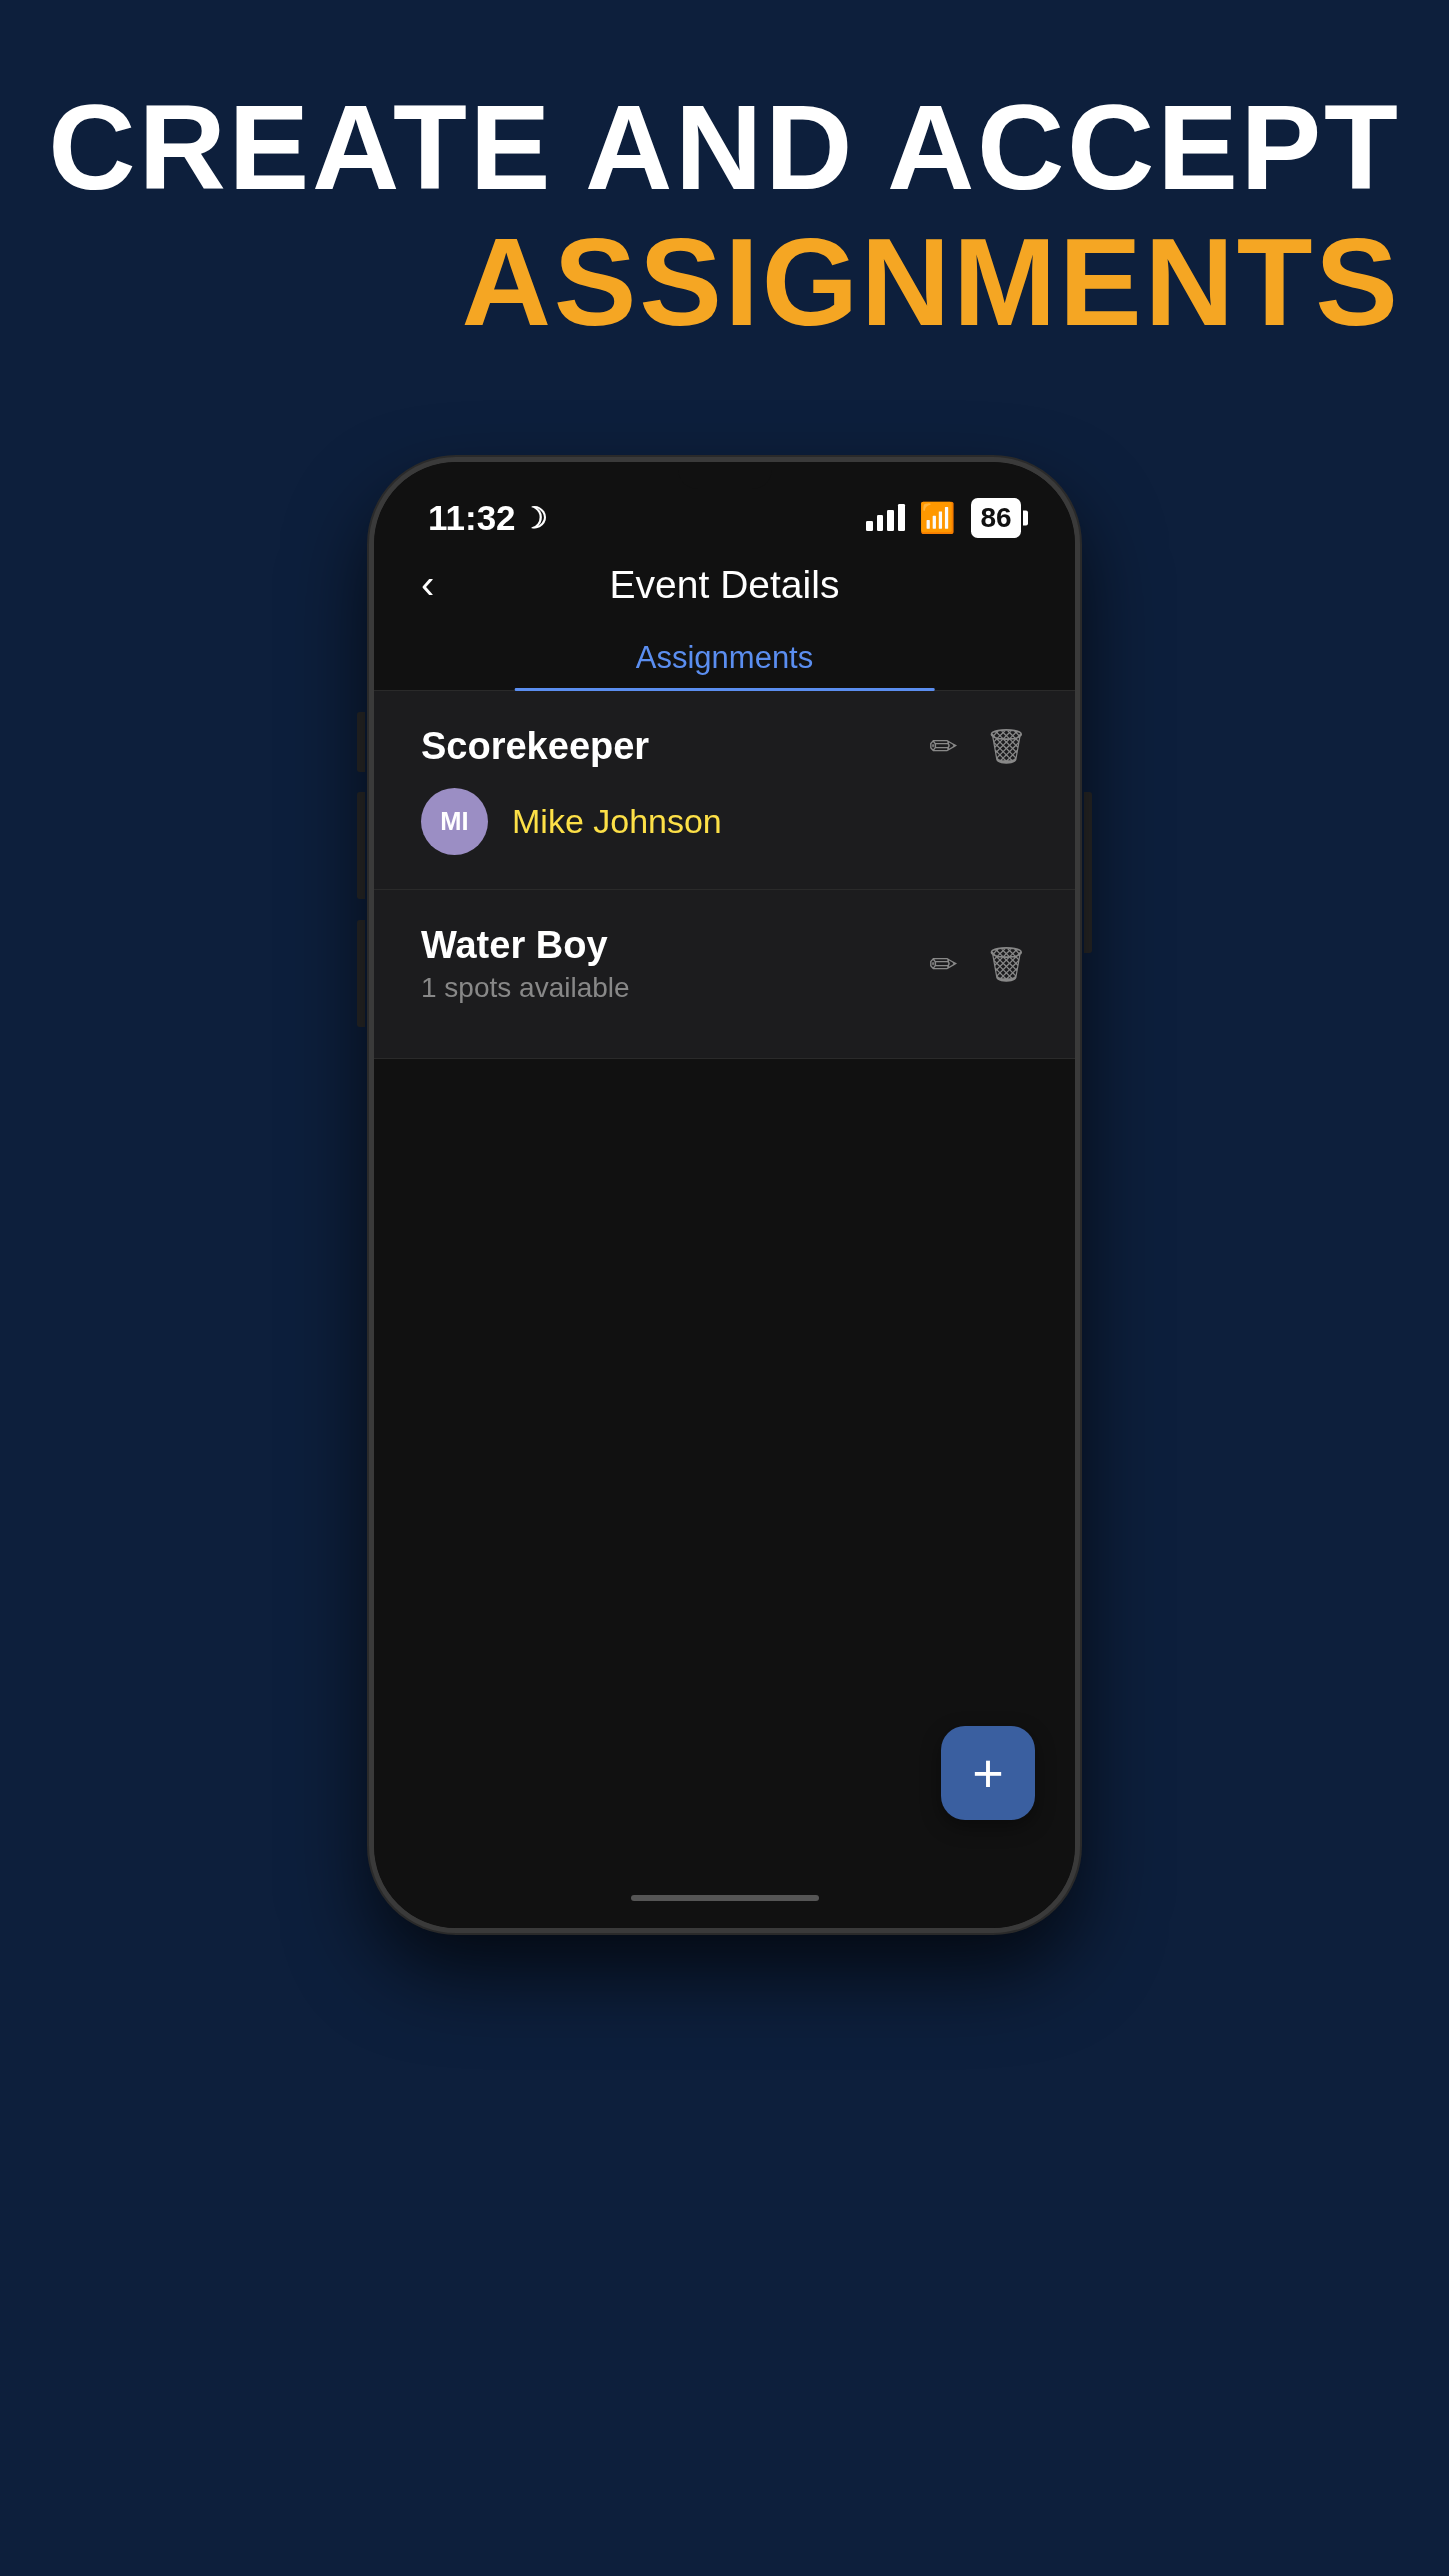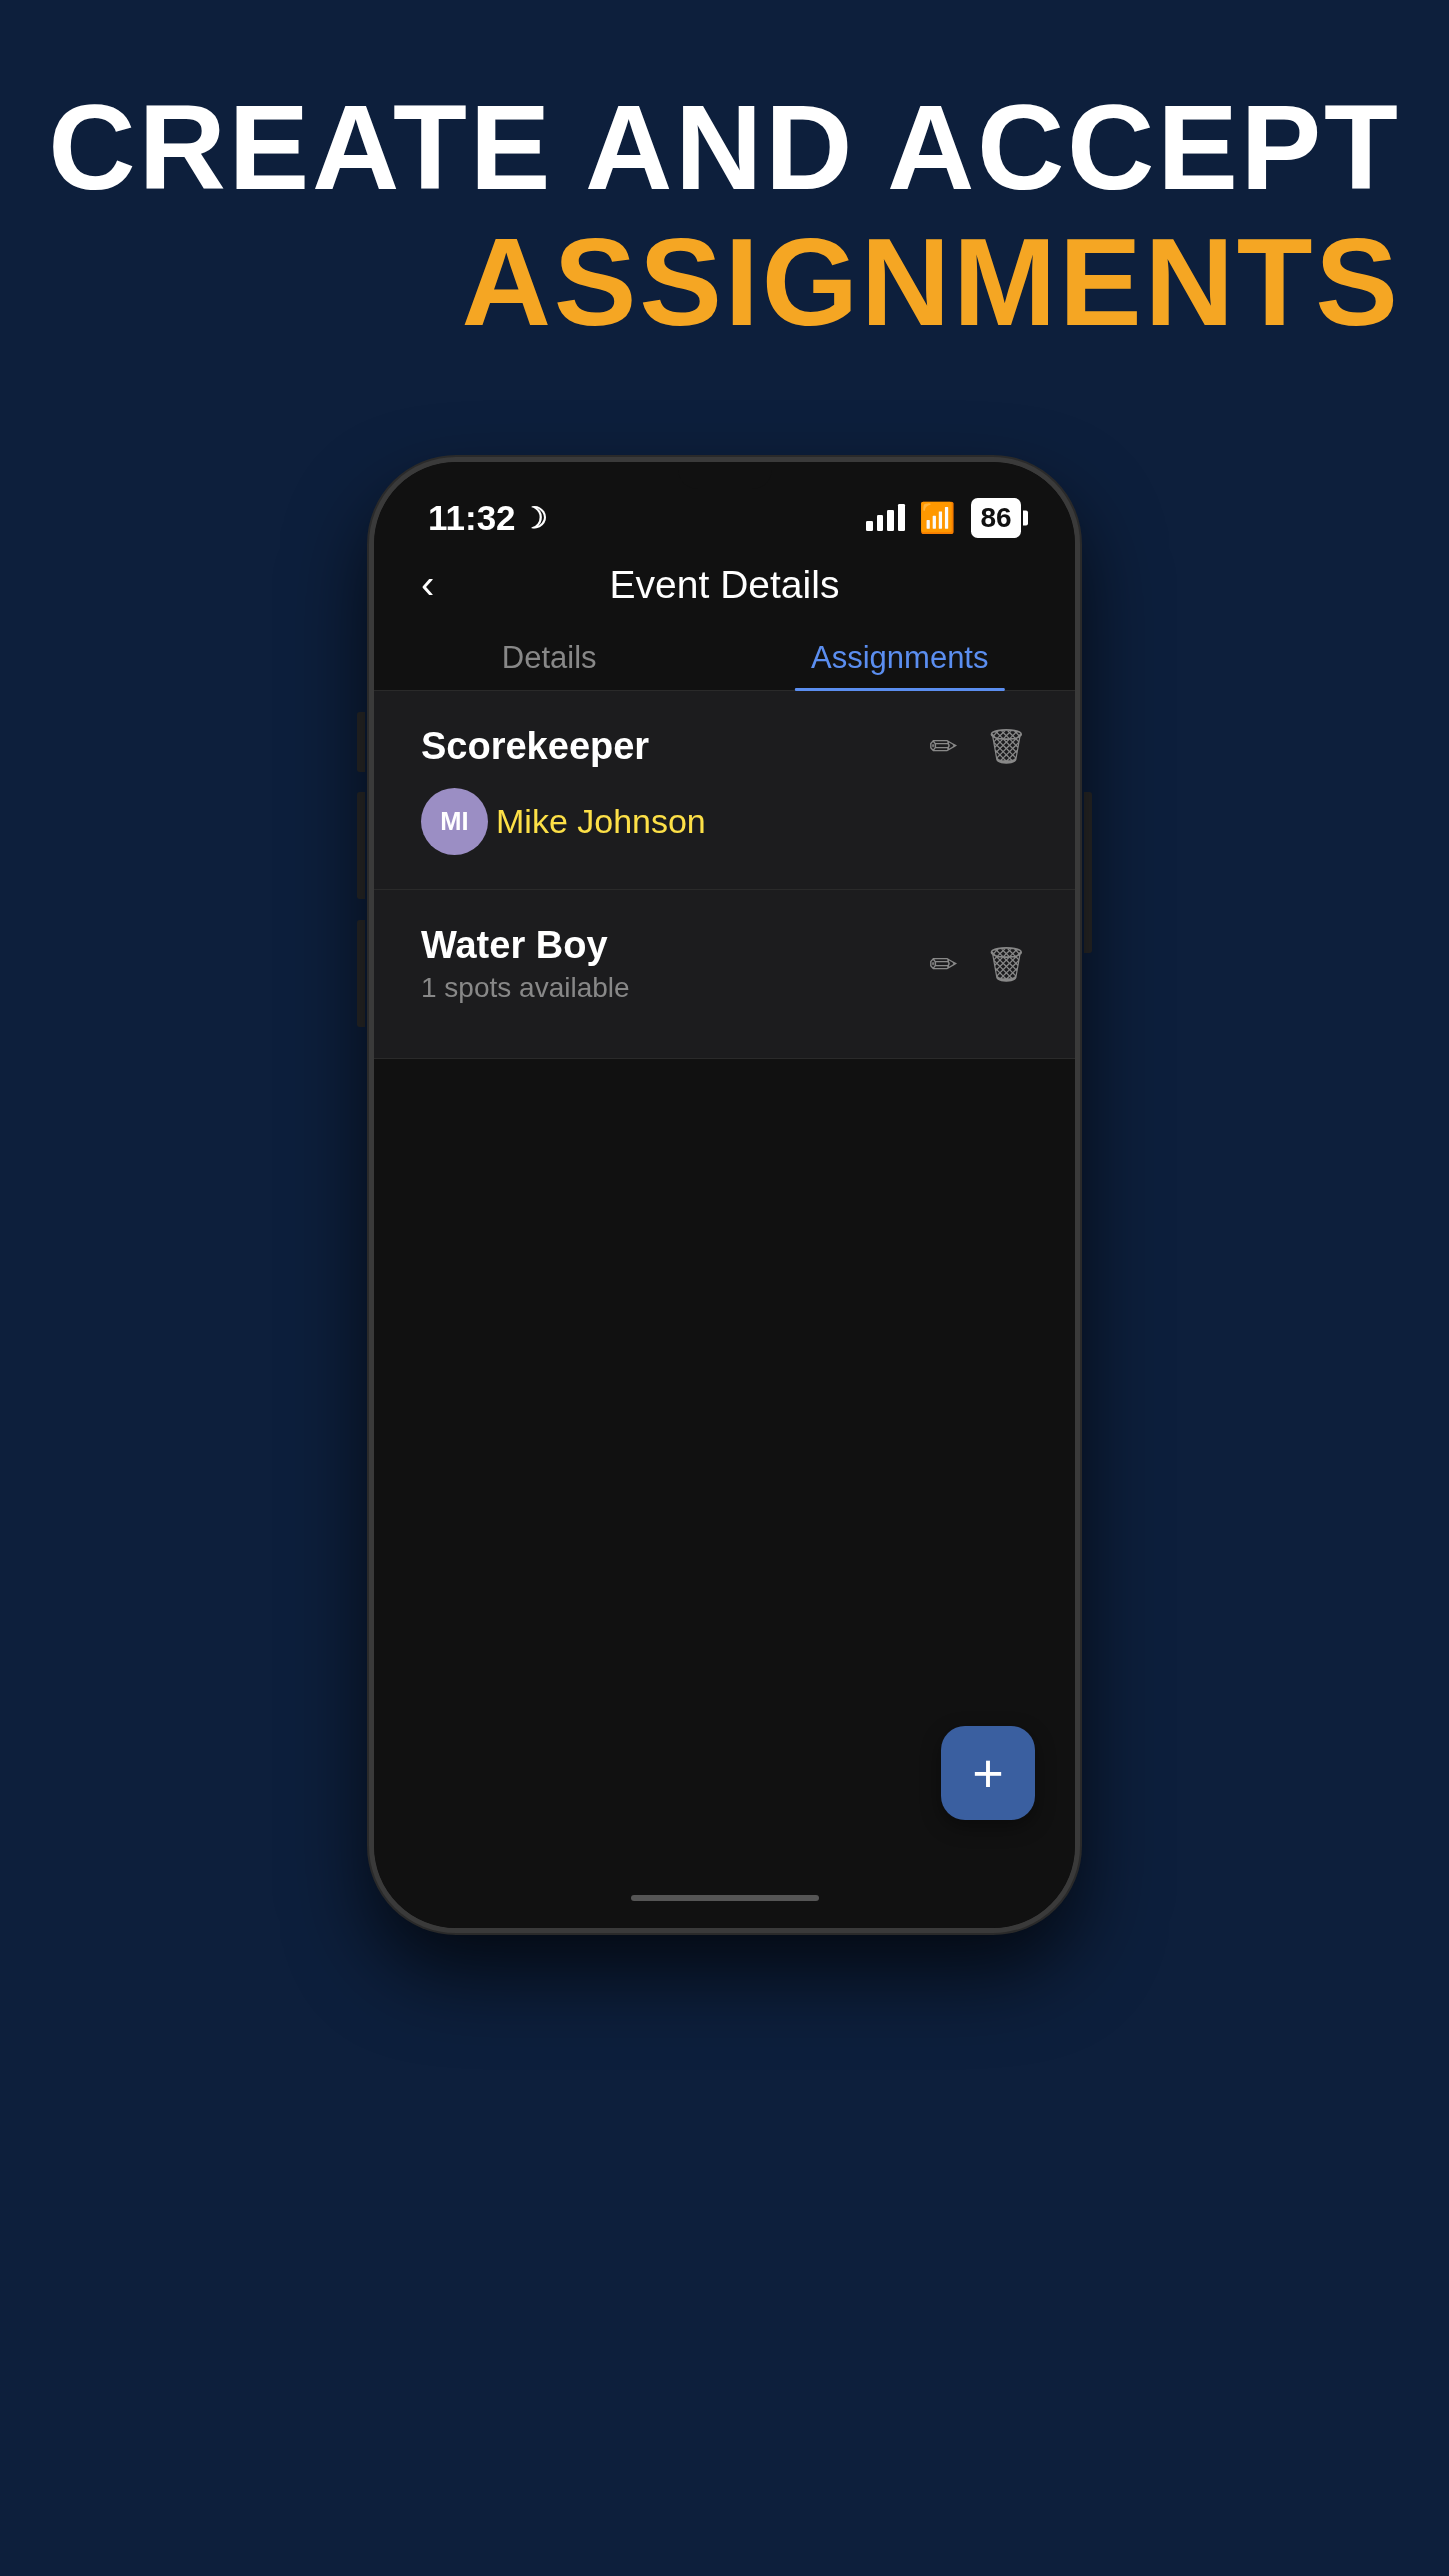--- a/index.html
+++ b/index.html
@@ -274,21 +274,21 @@
 
     .action-icon {
       font-size: 34px;
       color: #888888;
       cursor: pointer;
     }
 
     .assignment-member {
       display: flex;
       align-items: center;
-      gap: 8px;
+      gap: 24px;
     }
 
     .member-avatar {
       width: 67px;
       height: 67px;
       border-radius: 50%;
       background: #9b8ec4;
       display: flex;
       align-items: center;
       justify-content: center;
@@ -398,23 +398,20 @@
           </div>
         </div>
       </div>
 
       <div class="app-header">
         <span class="back-btn">‹</span>
         <span class="app-title">Event Details</span>
       </div>
 
       <div class="tab-bar">
-        <div class="tab-item">
-          <span>Details</span>
-        </div>
         <div class="tab-item active">
           <span>Assignments</span>
         </div>
       </div>
 
       <div class="content-area">
 
         <div class="assignment-card">
           <div class="assignment-card-header">
             <span class="assignment-role">Scorekeeper</span>

